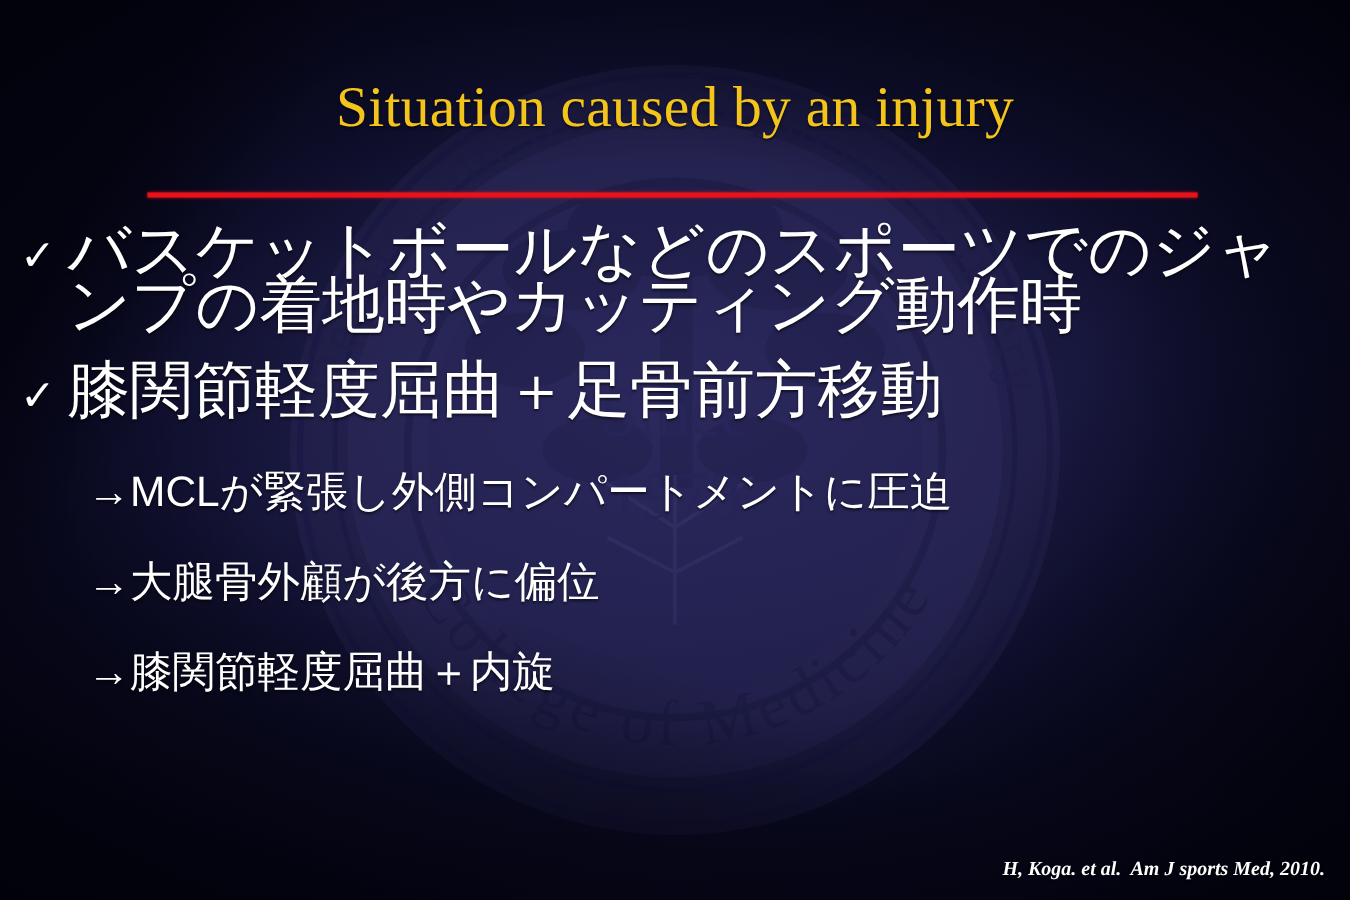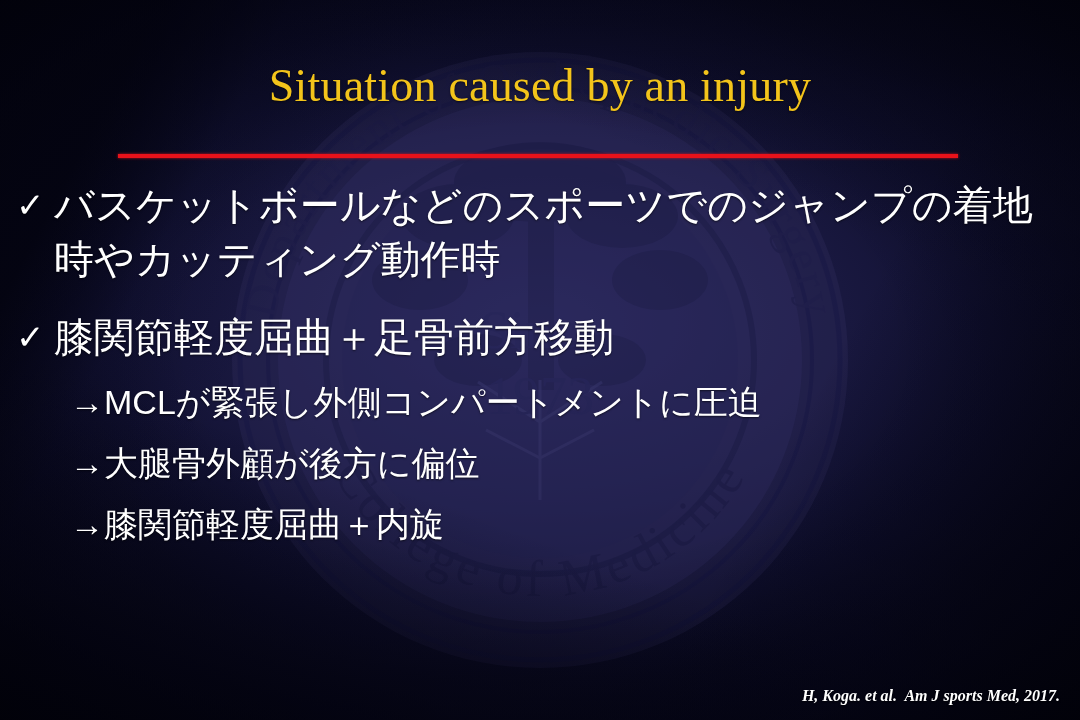--- a/index.html
+++ b/index.html
@@ -109,34 +109,34 @@
   }
   .bullet .check {
     flex: 0 0 auto;
     width: 38px;
     font-size: 34px;
     line-height: 54px;
     color: #ffffff;
   }
   .bullet .btext {
     flex: 1 1 auto;
-    font-size: 40px;
-    line-height: 54px;
+    font-size: 50px;
+    line-height: 44px;
   }
 
   .subitem {
     color: #ffffff;
     font-size: 34px;
     line-height: 48px;
     padding-left: 70px;
-    margin-top: 13px;
+    margin-top: 24px;
     text-shadow: 0 1px 2px rgba(0,0,0,0.6);
     white-space: nowrap;
   }
-  .subitem.first { margin-top: 14px; }
+  .subitem.first { margin-top: 26px; }
 
   
   .citation {
     position: absolute;
     right: 20px;
     bottom: 14px;
     color: #ffffff;
     font-family: "Liberation Serif", "DejaVu Serif", serif;
     font-style: italic;
     font-weight: bold;
@@ -213,15 +213,15 @@
     <div class="bullet" style="margin-top:24px;">
       <span class="check">✓</span>
       <span class="btext">膝関節軽度屈曲＋足骨前方移動</span>
     </div>
 
     <div class="subitem first">→MCLが緊張し外側コンパートメントに圧迫</div>
     <div class="subitem">→大腿骨外顧が後方に偏位</div>
     <div class="subitem">→膝関節軽度屈曲＋内旋</div>
   </div>
 
-  <div class="citation">H, Koga. et al.  Am J sports Med, 2017.</div>
+  <div class="citation">H, Koga. et al.  Am J sports Med, 2010.</div>
 
 </div>
 
 </body></html>

